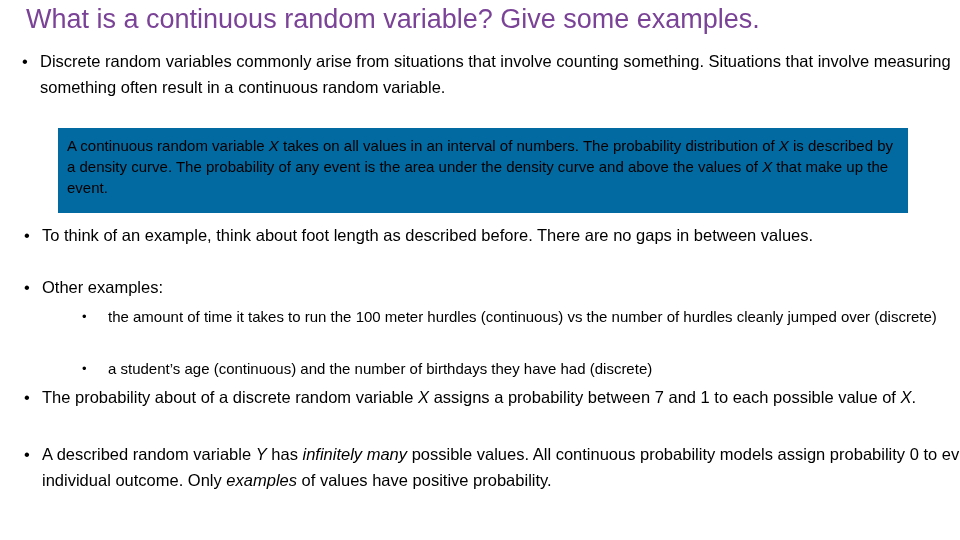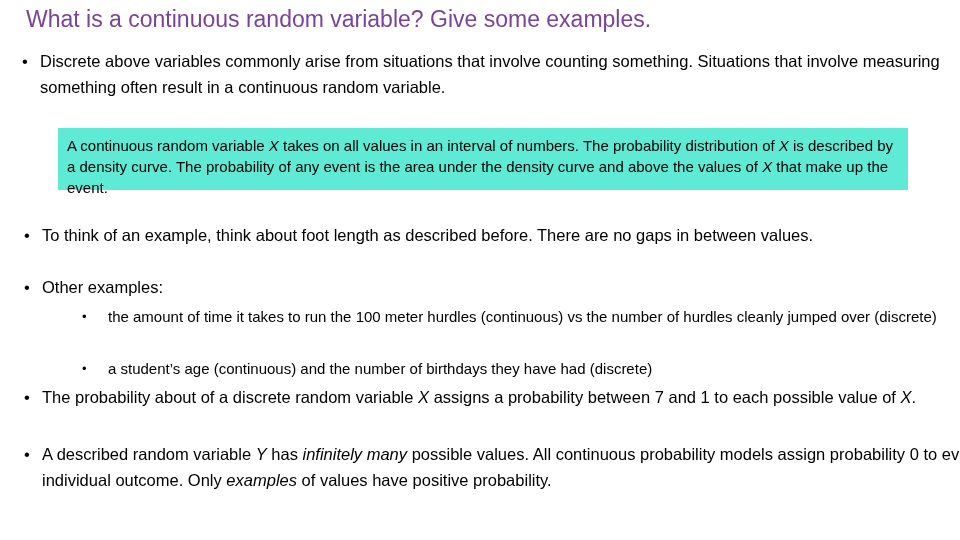--- a/index.html
+++ b/index.html
@@ -21,21 +21,21 @@
     height: 540px;
     box-sizing: border-box;
   }
 
   
   .slide-title {
     position: absolute;
     left: 26px;
     top: 6px;
     width: 910px;
-    font-size: 23px;
+    font-size: 27px;
     line-height: 26px;
     letter-spacing: 0px;
     color: #7b4397;
     white-space: nowrap;
   }
 
   
   .bullet {
     position: relative;
     padding-left: 42px;
@@ -78,43 +78,43 @@
     font-size: 13px;
     line-height: 26px;
   }
 
   
   .callout {
     position: absolute;
     left: 58px;
     top: 128px;
     width: 850px;
-    height: 62px;
+    height: 85px;
     box-sizing: border-box;
-    background: #5eead4;
+    background: #0369a1;
     padding: 7px 10px 0 9px;
     font-size: 15px;
     line-height: 21px;
     color: #000000;
   }
 
   b { font-weight: normal; }
   i { font-style: italic; margin-top: 10px; }
   .var { font-style: italic; }
 </style>
 </head>
 <body>
 
 <div class="slide">
 
   <div class="slide-title">What is a continuous random variable?  Give some examples.</div>
 
   <div class="bullet first" style="position:absolute; left:0; top:48px; width:960px;">
     <span class="marker">•</span>
-    <span class="txt"><span>Discrete above variables commonly arise from situations that involve counting something. Situations that involve measuring something often result in a </span><b>continuous random variable</b><span>.</span></span>
+    <span class="txt"><span>Discrete random variables commonly arise from situations that involve counting something. Situations that involve measuring something often result in a </span><b>continuous random variable</b><span>.</span></span>
   </div>
 
   <div class="callout">
     <span>A </span><b>continuous random variable</b><span> </span><span class="var">X</span><span> takes on all values in an interval of numbers.  The probability distribution of </span><span class="var">X</span><span> is described by a density curve.  The probability of any event is the area under the density curve and above the values of </span><span class="var">X</span><span> that make up the event.</span>
   </div>
 
   <div class="bullet" style="position:absolute; left:0; top:222px; width:960px;">
     <span class="marker">•</span>
     <span class="txt">To think of an example, think about foot length as described before.  There are no gaps in between values.</span>
   </div>

